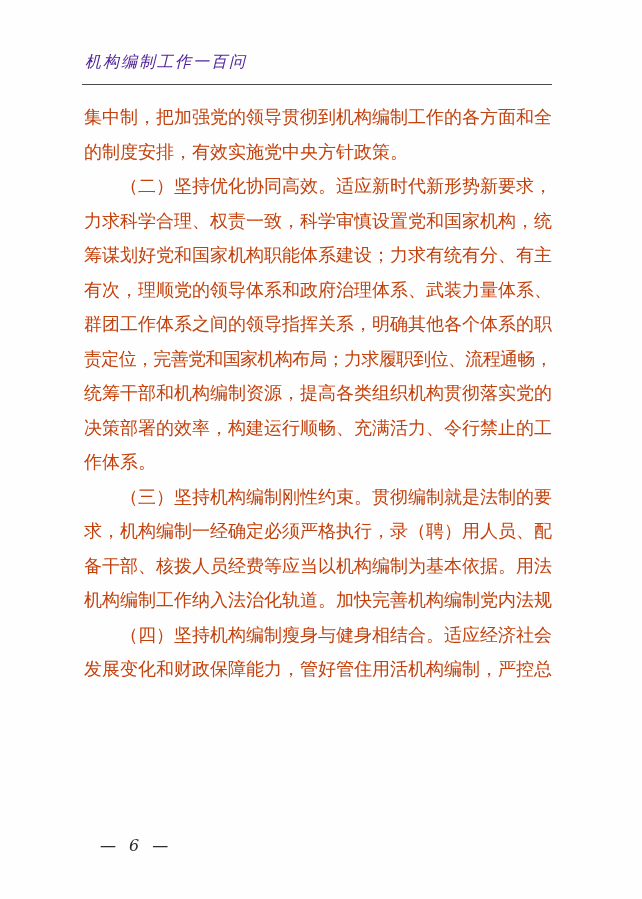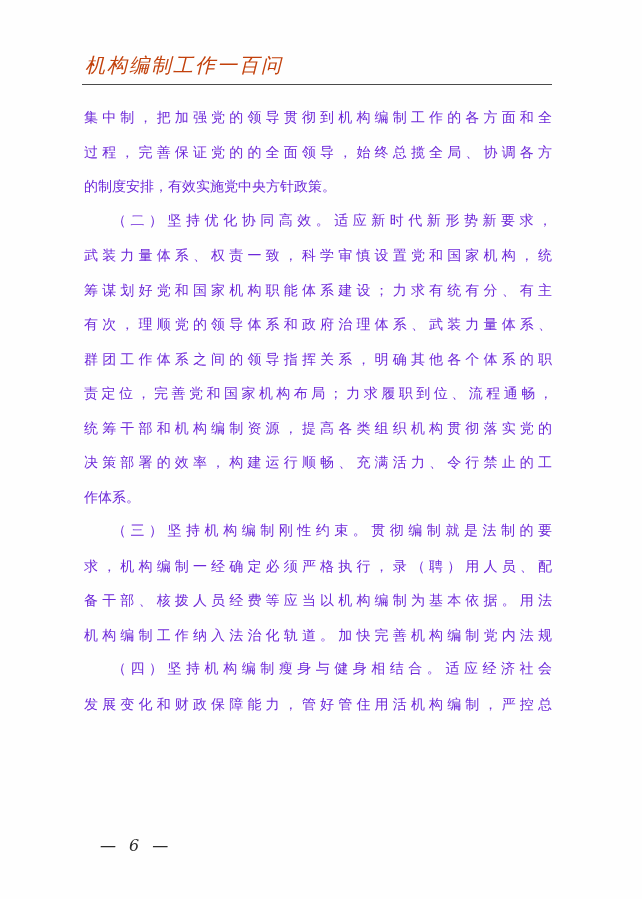--- a/index.html
+++ b/index.html
@@ -14,48 +14,48 @@
     margin: 0 auto;
     background: #fefefe;
     overflow: hidden;
     font-family: "DejaVu Serif", "Liberation Serif", serif;
     color: #222222;
   }
   .running-header {
     position: absolute;
     top: 52px;
     left: 85px;
-    font-size: 20px;
+    font-size: 16px;
     font-style: italic;
     letter-spacing: 2px;
-    color: #c2410c;
+    color: #4c1d95;
     white-space: nowrap;
   }
   .header-rule {
     position: absolute;
     top: 84px;
     left: 82px;
     width: 470px;
     height: 0;
     border-top: 1px solid #4a4a4a;
   }
   .body-lines {
     position: absolute;
     top: 100px;
     left: 84px;
     width: 468px;
   }
   .line {
     height: 34.5px;
     line-height: 34.5px;
-    font-size: 14px;
+    font-size: 18px;
     text-align: justify;
     text-align-last: justify;
     white-space: nowrap;
-    color: #6d28d9;
+    color: #c2410c;
   }
   .line.indent {
     text-indent: 2em;
     font-family: Liberation Serif, serif;
   }
   .line.left {
     text-align: center;
     text-align-last: left;
   }
   .line.tight {
@@ -76,24 +76,23 @@
 <body>
 
 <div class="page">
 
   <div class="running-header">机构编制工作一百问</div>
 
   <div class="header-rule"></div>
 
   <div class="body-lines">
     <div class="line">集中制，把加强党的领导贯彻到机构编制工作的各方面和全</div>
-    <div class="line">过程，完善保证党的的全面领导，始终总揽全局、协调各方</div>
     <div class="line left">的制度安排，有效实施党中央方针政策。</div>
     <div class="line indent">（二）坚持优化协同高效。适应新时代新形势新要求，</div>
-    <div class="line">武装力量体系、权责一致，科学审慎设置党和国家机构，统</div>
+    <div class="line">力求科学合理、权责一致，科学审慎设置党和国家机构，统</div>
     <div class="line">筹谋划好党和国家机构职能体系建设；力求有统有分、有主</div>
     <div class="line">有次，理顺党的领导体系和政府治理体系、武装力量体系、</div>
     <div class="line">群团工作体系之间的领导指挥关系，明确其他各个体系的职</div>
     <div class="line tight">责定位，完善党和国家机构布局；力求履职到位、流程通畅，</div>
     <div class="line">统筹干部和机构编制资源，提高各类组织机构贯彻落实党的</div>
     <div class="line">决策部署的效率，构建运行顺畅、充满活力、令行禁止的工</div>
     <div class="line left">作体系。</div>
     <div class="line indent">（三）坚持机构编制刚性约束。贯彻编制就是法制的要</div>
     <div class="line">求，机构编制一经确定必须严格执行，录（聘）用人员、配</div>
     <div class="line">备干部、核拨人员经费等应当以机构编制为基本依据。用法</div>

